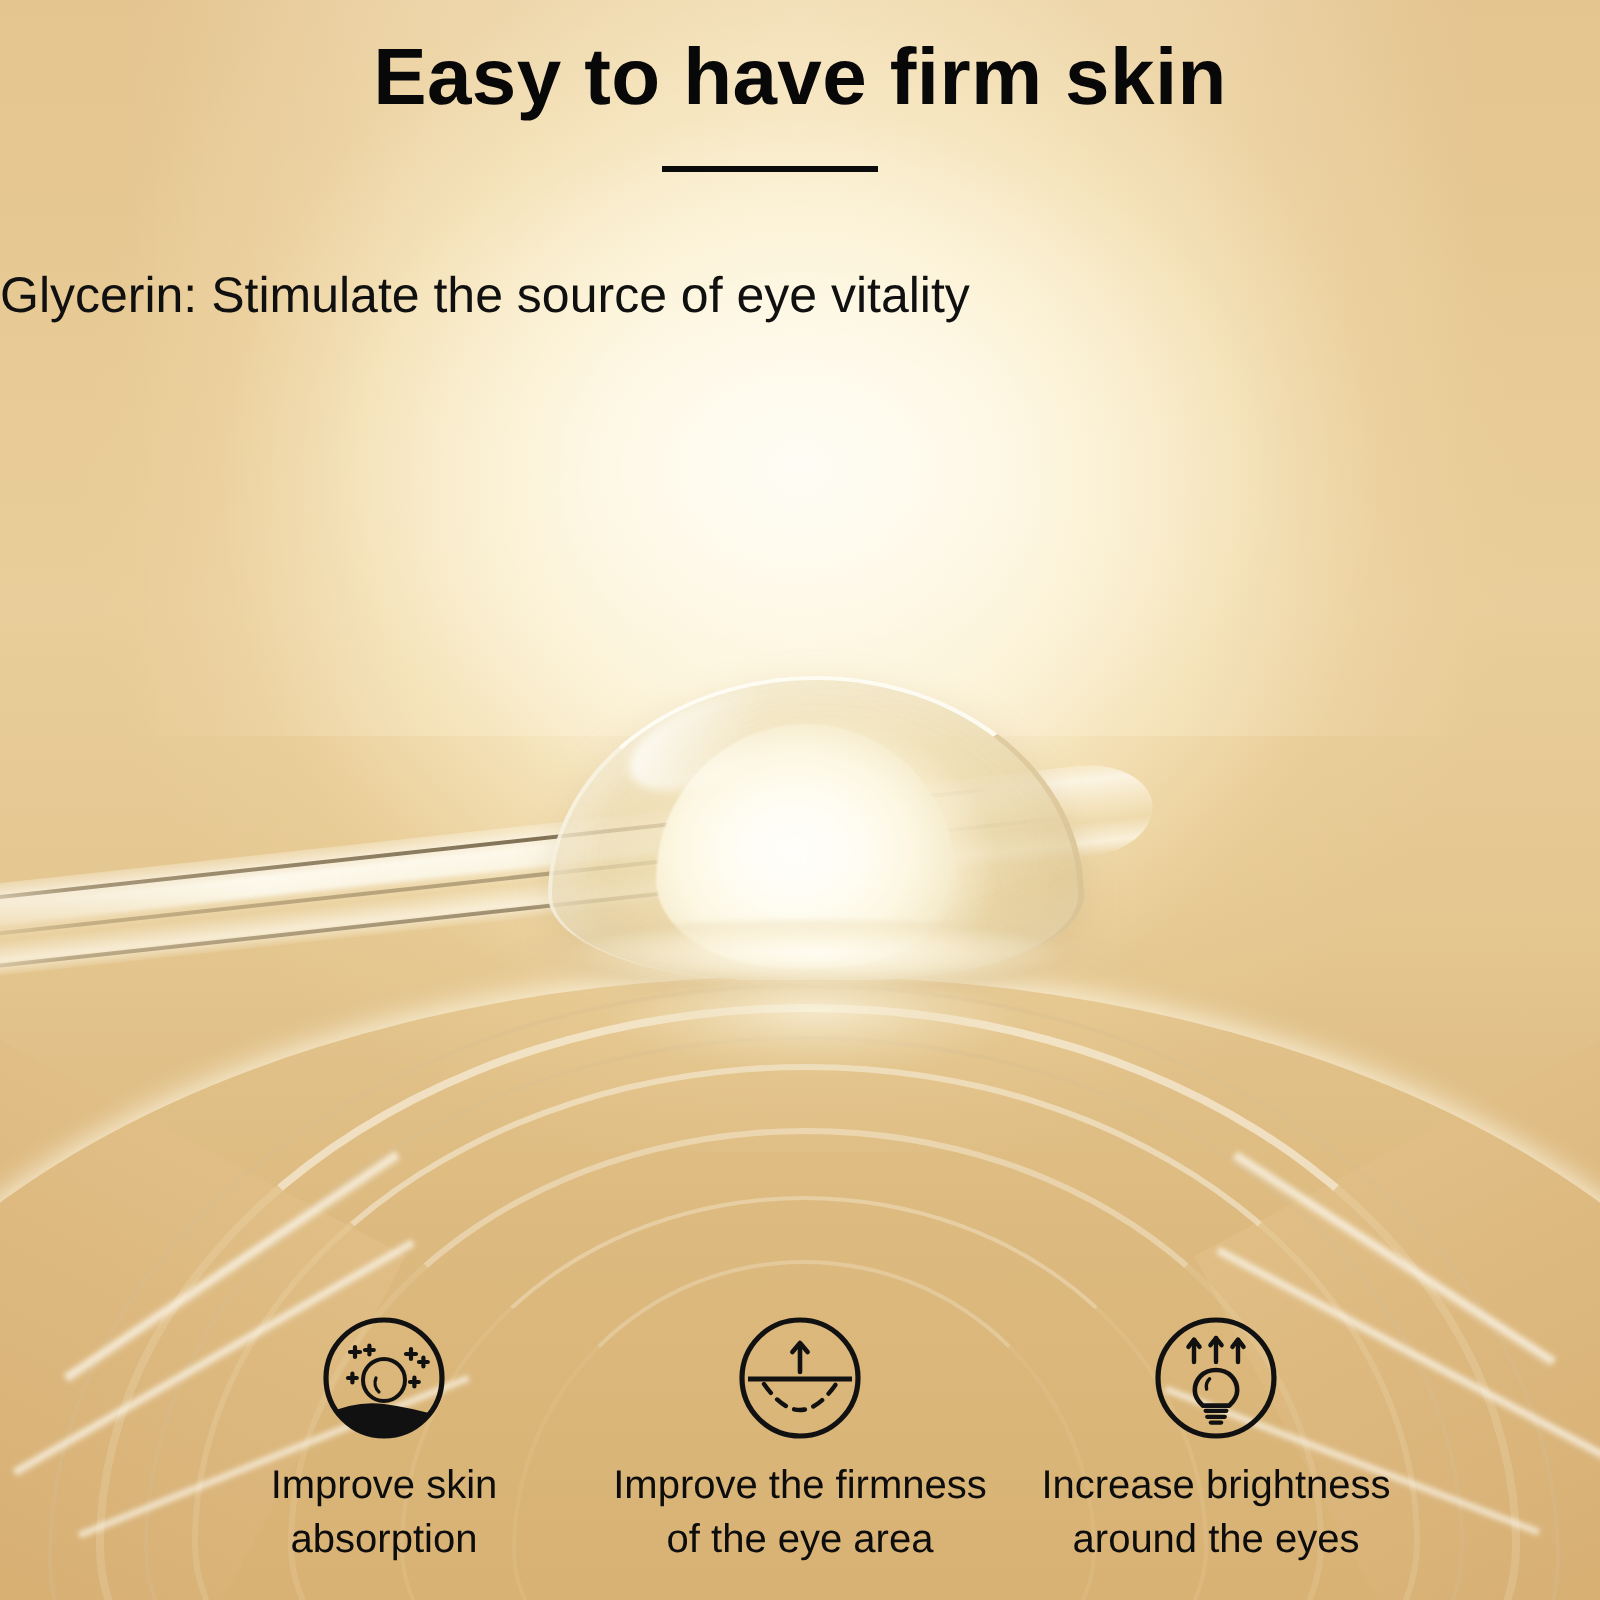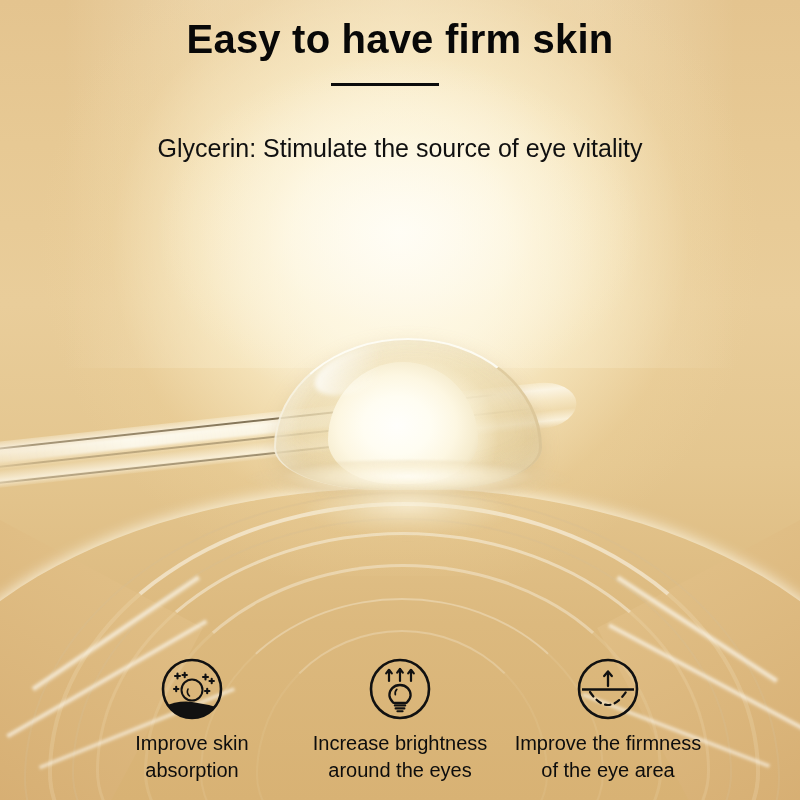--- a/index.html
+++ b/index.html
@@ -311,21 +311,20 @@
     top: 83px;
     width: 108px;
     height: 3px;
     background: #0b0b0b;
   }
   .subhead {
     position: absolute;
     left: 0;
     right: 0;
     top: 133px;
-    text-align: center;
     font-size: 25px;
     color: #101010;
     line-height: 1.2;
   }
   .desc {
     position: absolute;
     left: 0;
     right: 0;
     top: 172px;
     text-align: center;
@@ -439,48 +438,48 @@
           <path d="M46 35 h4.4 M48.2 32.8 v4.4"></path>
         </g>
       </svg>
       <div class="feature-label">Improve skin
 absorption</div>
     </div>
 
     <div class="feature">
       <svg class="feature-icon" viewBox="0 0 66 66">
         <circle cx="33" cy="33" r="29" fill="none" stroke="#111" stroke-width="2.6"></circle>
+        <line x1="7" y1="33.5" x2="59" y2="33.5" stroke="#111" stroke-width="2.6"></line>
+        <g stroke="#111" stroke-width="2.3" stroke-linecap="round">
+          <line x1="33" y1="30" x2="33" y2="16"></line>
+          <path d="M29.2 20 L33 15.5 L36.8 20" fill="none" stroke-linejoin="round"></path>
+        </g>
+        <path d="M15 36 Q24 49 33 49 Q42 49 51 36" fill="none" stroke="#111" stroke-width="2.2" stroke-linecap="round" stroke-dasharray="5.5 4.5"></path>
+      </svg>
+      <div class="feature-label">Improve the firmness
+of the eye area</div>
+    </div>
+
+    <div class="feature">
+      <svg class="feature-icon" viewBox="0 0 66 66">
+        <circle cx="33" cy="33" r="29" fill="none" stroke="#111" stroke-width="2.6"></circle>
         <g stroke="#111" stroke-width="2.2" stroke-linecap="round" stroke-linejoin="round" fill="none">
           <line x1="22" y1="25" x2="22" y2="14"></line>
           <path d="M19.2 17.4 L22 13.8 L24.8 17.4"></path>
           <line x1="33" y1="25" x2="33" y2="13"></line>
           <path d="M30.2 16.6 L33 13 L35.8 16.6"></path>
           <line x1="44" y1="25" x2="44" y2="14"></line>
           <path d="M41.2 17.4 L44 13.8 L46.8 17.4"></path>
         </g>
         <path d="M33 29 C26.5 29 22.4 33.8 22.4 39.2 C22.4 43 24.8 45.2 26.4 46.8 L39.6 46.8 C41.2 45.2 43.6 43 43.6 39.2 C43.6 33.8 39.5 29 33 29 Z" fill="none" stroke="#111" stroke-width="2.3" stroke-linejoin="round"></path>
         <path d="M29.8 33.4 A5.6 5.6 0 0 0 28.3 38.6" fill="none" stroke="#111" stroke-width="1.7" stroke-linecap="round"></path>
         <g stroke="#111" stroke-width="2.1" stroke-linecap="round">
           <line x1="27.8" y1="49.4" x2="38.2" y2="49.4"></line>
           <line x1="28.6" y1="52.4" x2="37.4" y2="52.4"></line>
           <line x1="30.4" y1="55.3" x2="35.6" y2="55.3"></line>
         </g>
       </svg>
       <div class="feature-label">Increase brightness
 around the eyes</div>
     </div>
 
-    <div class="feature">
-      <svg class="feature-icon" viewBox="0 0 66 66">
-        <circle cx="33" cy="33" r="29" fill="none" stroke="#111" stroke-width="2.6"></circle>
-        <line x1="7" y1="33.5" x2="59" y2="33.5" stroke="#111" stroke-width="2.6"></line>
-        <g stroke="#111" stroke-width="2.3" stroke-linecap="round">
-          <line x1="33" y1="30" x2="33" y2="16"></line>
-          <path d="M29.2 20 L33 15.5 L36.8 20" fill="none" stroke-linejoin="round"></path>
-        </g>
-        <path d="M15 36 Q24 49 33 49 Q42 49 51 36" fill="none" stroke="#111" stroke-width="2.2" stroke-linecap="round" stroke-dasharray="5.5 4.5"></path>
-      </svg>
-      <div class="feature-label">Improve the firmness
-of the eye area</div>
-    </div>
-
   </div>
 </div>
 
 </body></html>

